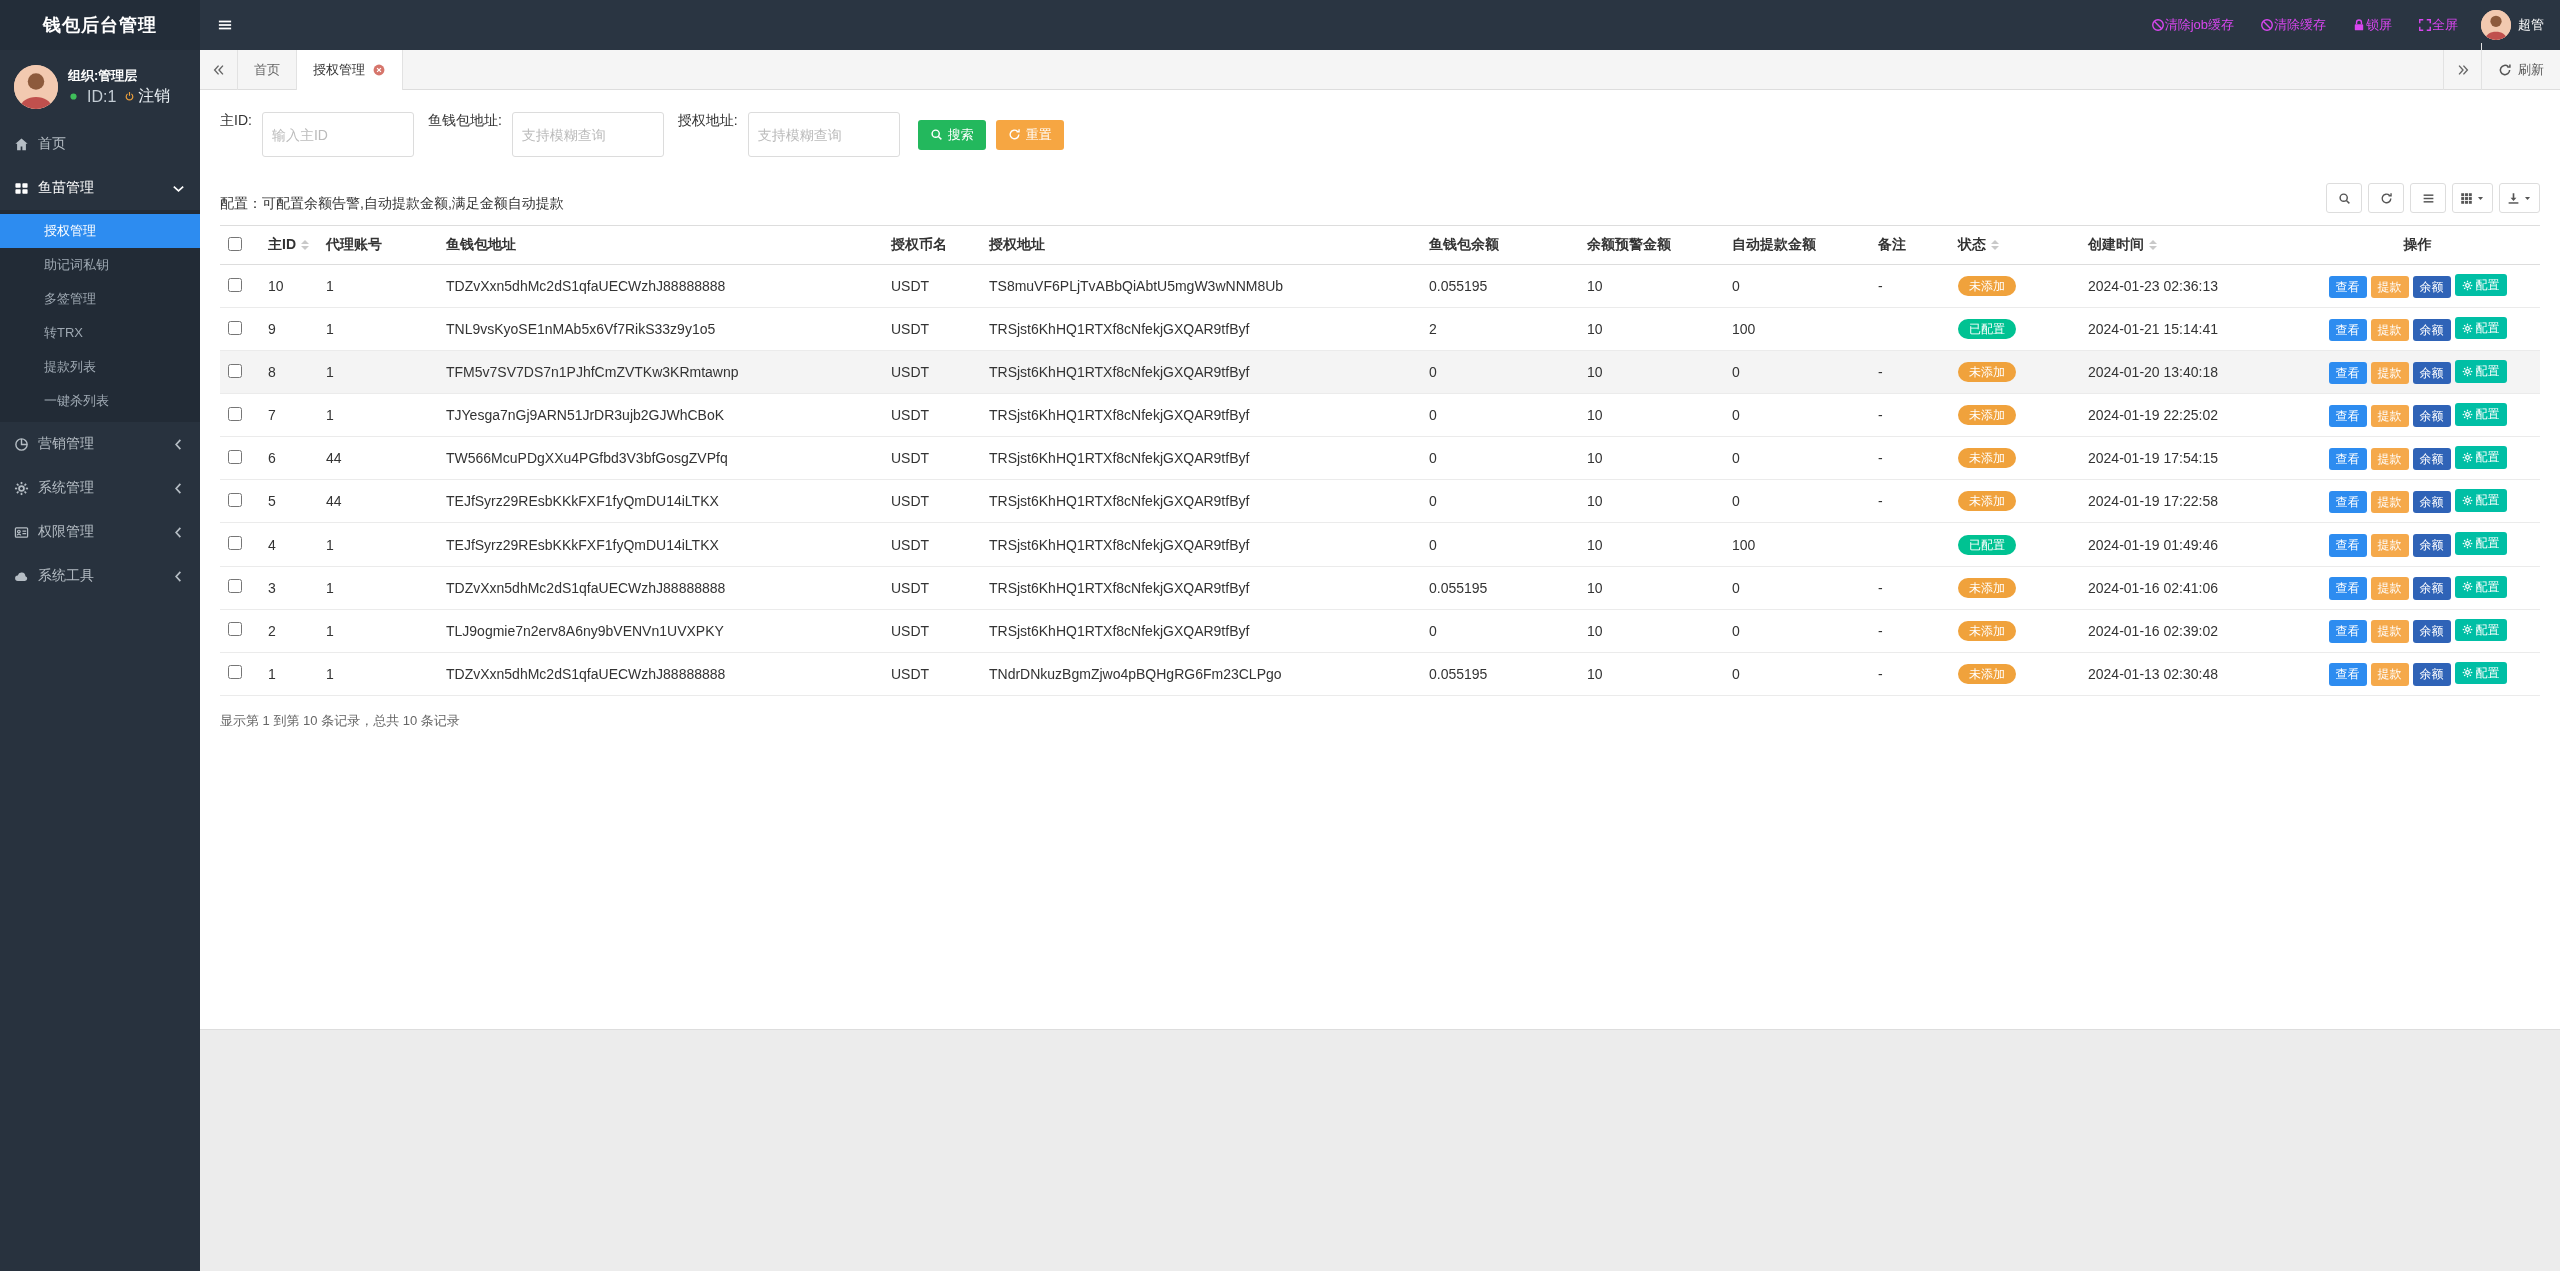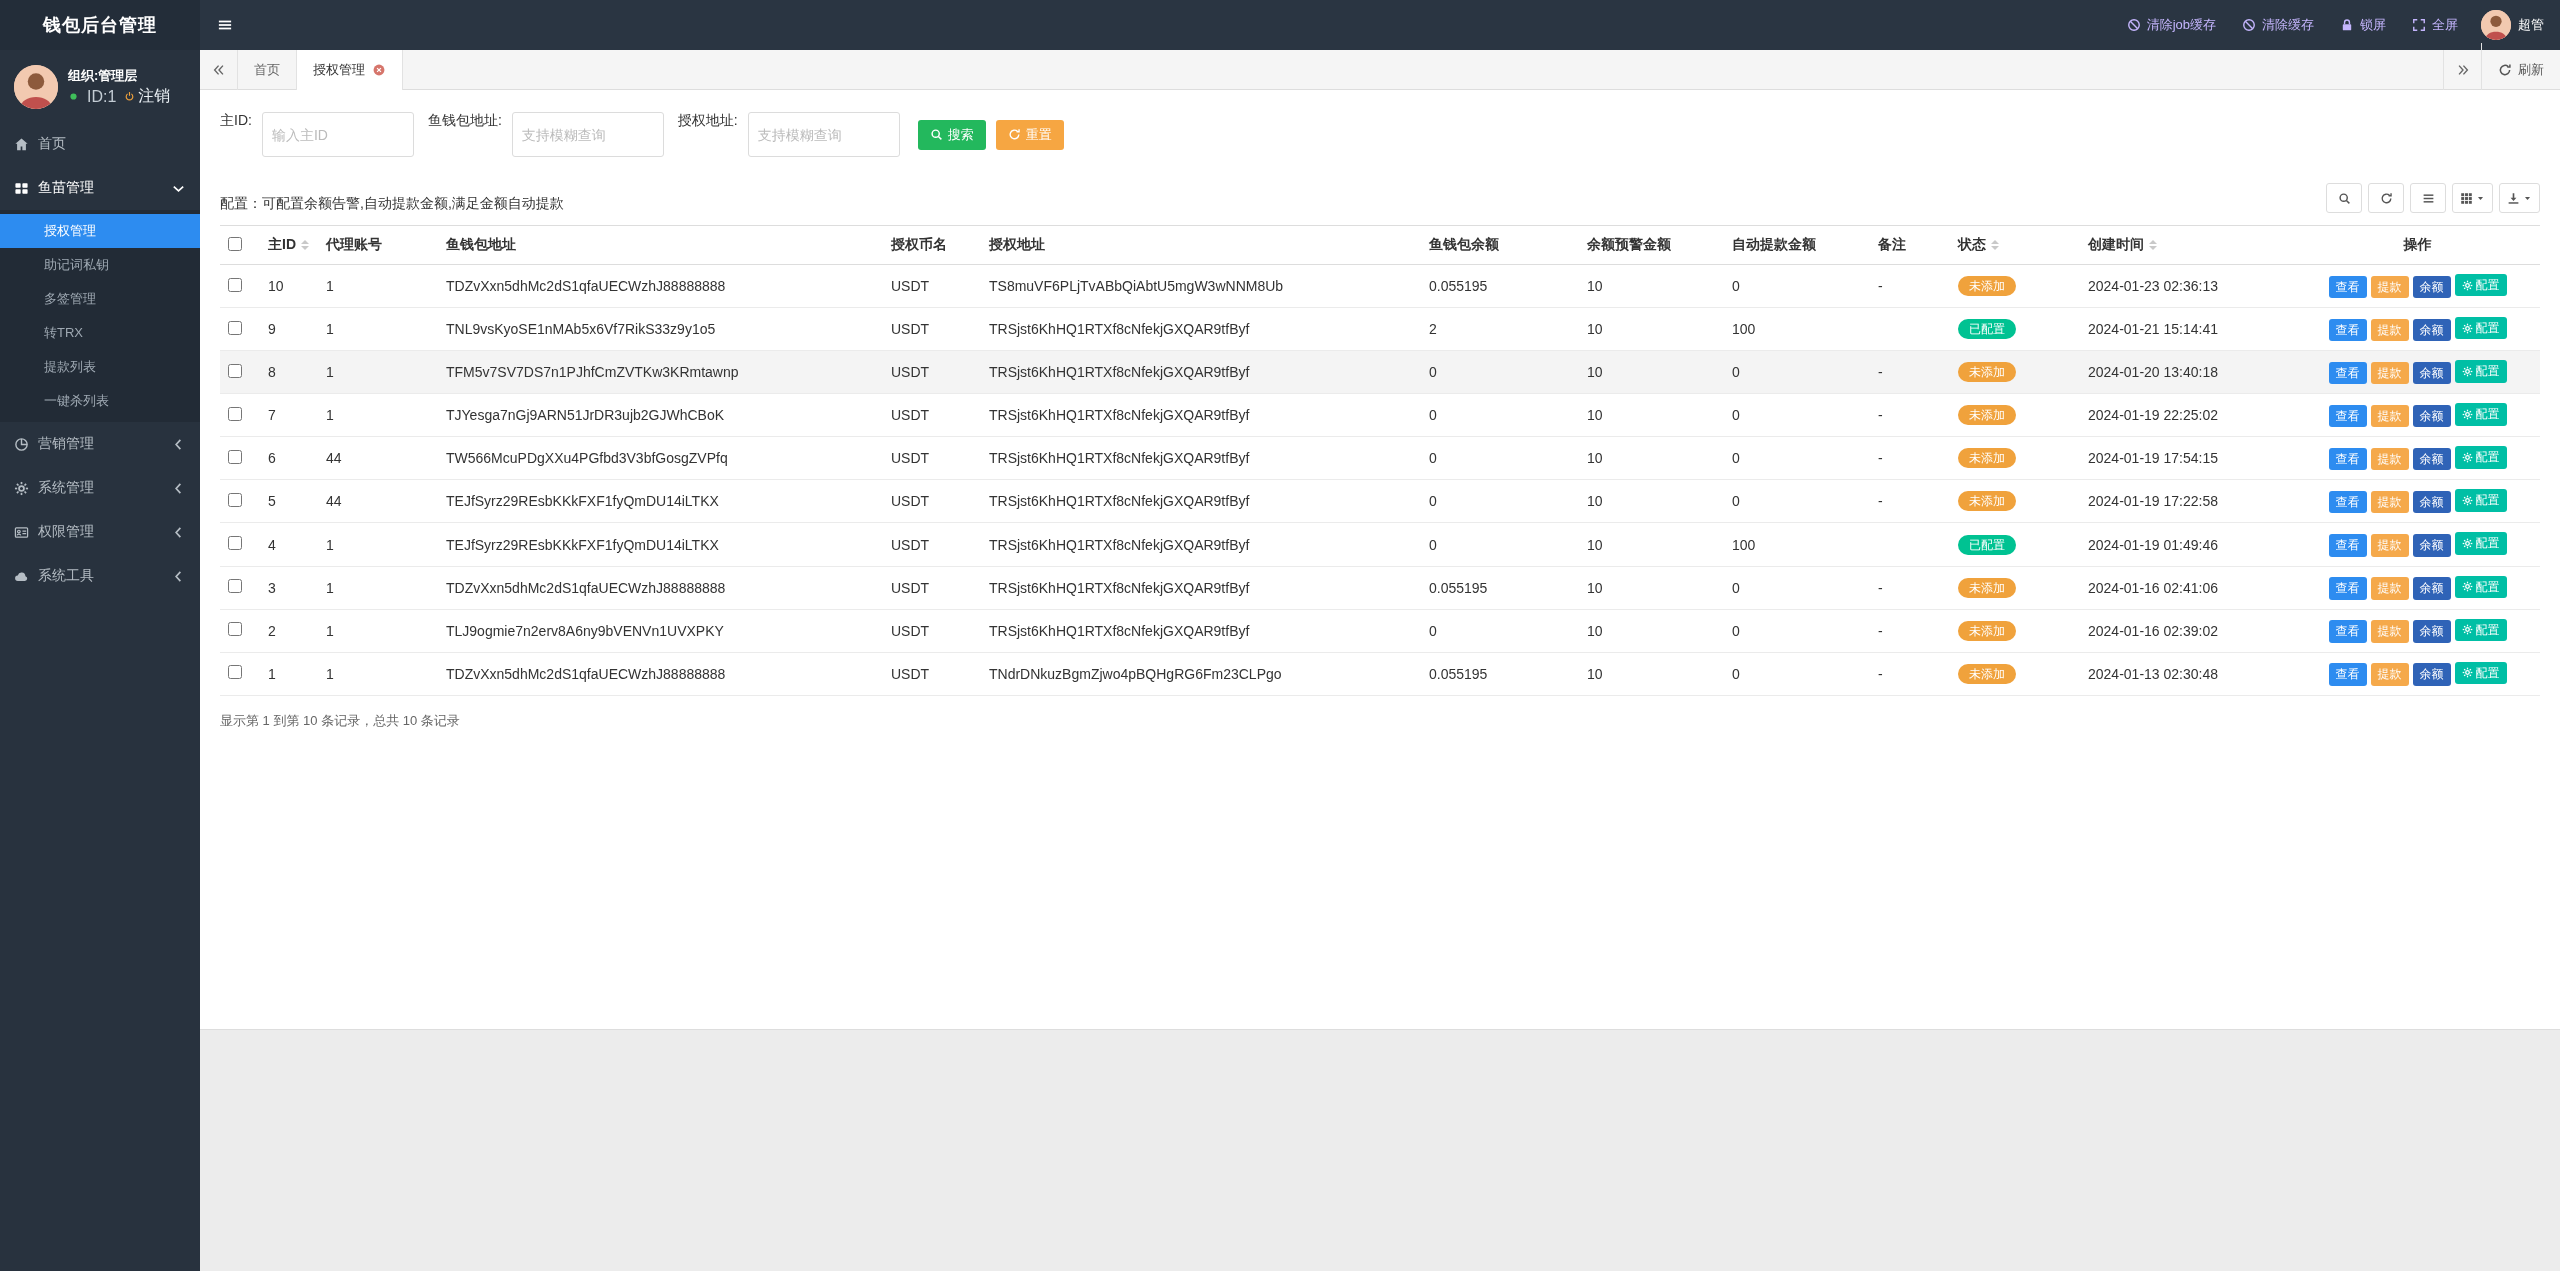--- a/index.html
+++ b/index.html
@@ -8,21 +8,21 @@
     font-family:"Liberation Sans","DejaVu Sans",sans-serif;
     font-size:14px; color:#333; background:#ececec; overflow:hidden;
   }
   .app { display:flex; flex-direction:column; height:100%; }
 
   
   .topbar { height:50px; flex:0 0 50px; background:#2a3542; color:#fff; display:flex; align-items:center; }
   .brand { width:200px; height:50px; line-height:50px; text-align:center; font-size:18px; font-weight:bold; background:#232d39; letter-spacing:1px; flex:0 0 200px;}
   .hamburger { padding:0 18px; height:50px; display:flex; align-items:center; cursor:pointer; color:#fff; }
   .topbar .spacer { flex:1; }
-  .hact { display:inline-flex; align-items:center; gap:6px; height:50px; padding:0 13px; color:#c4b5fd; font-size:13px; cursor:pointer; text-decoration:none; }
+  .hact { display:inline-flex; align-items:center; height:50px; padding:0 13px; color:#d946ef; font-size:13px; cursor:pointer; text-decoration:none; }
   .huser { display:inline-flex; align-items:center; gap:7px; height:50px; padding:0 16px 0 10px; cursor:pointer; font-size:13px; }
   .avatar-sm { width:30px; height:30px; border-radius:50%; overflow:hidden; flex:0 0 30px; background:#f2c9b0; }
   .avatar-sm svg, .avatar-lg svg { display:block; width:100%; height:100%; }
 
   
   .main-row { flex:1; display:flex; min-height:0; }
   .sidebar { width:200px; flex:0 0 200px; background:#28323e; color:#b5bdc4; overflow:hidden; }
   .content-col { flex:1; display:flex; flex-direction:column; min-width:0; }
 
   

